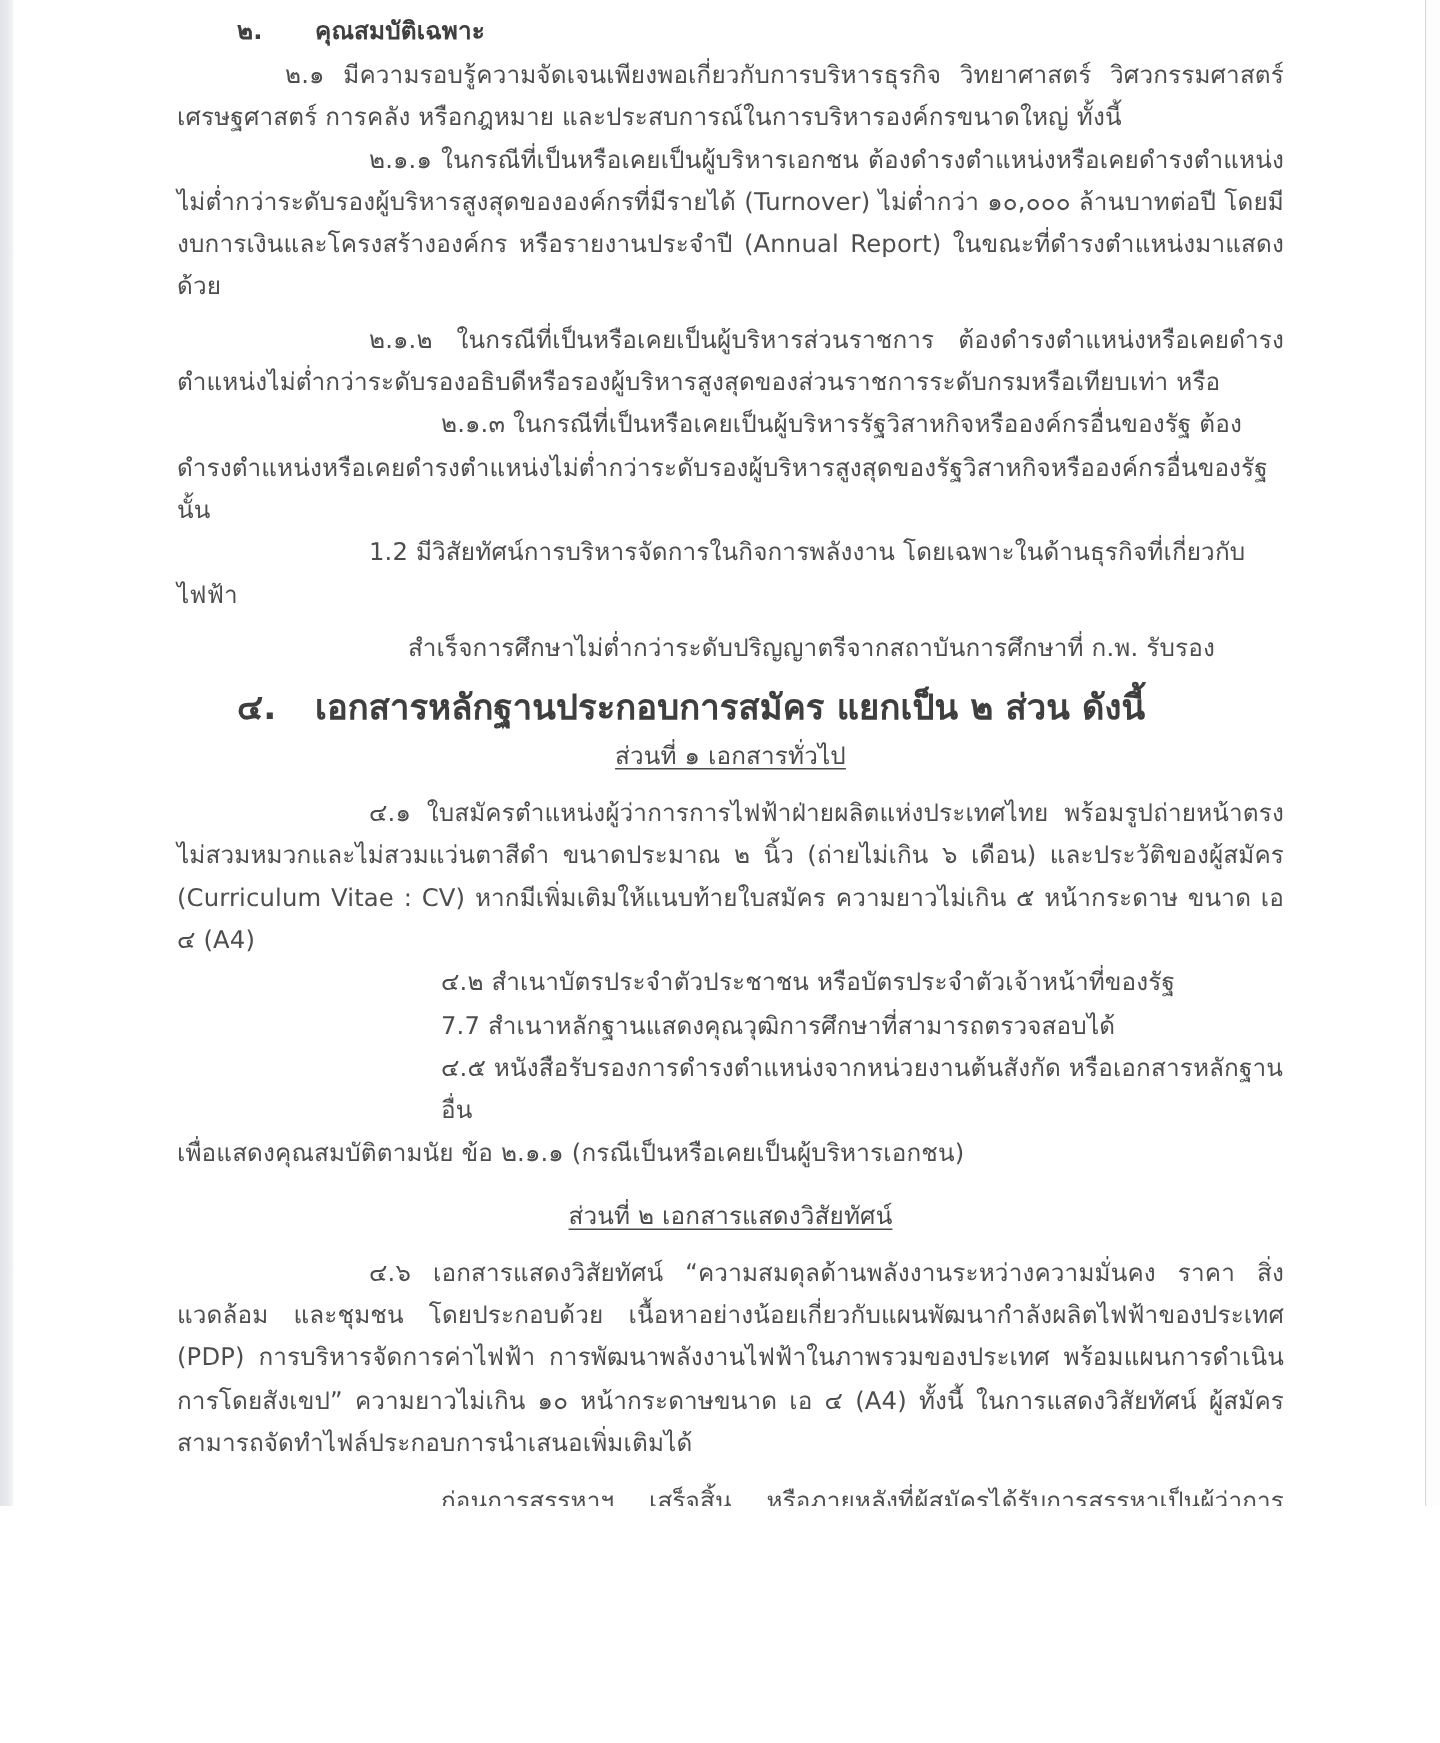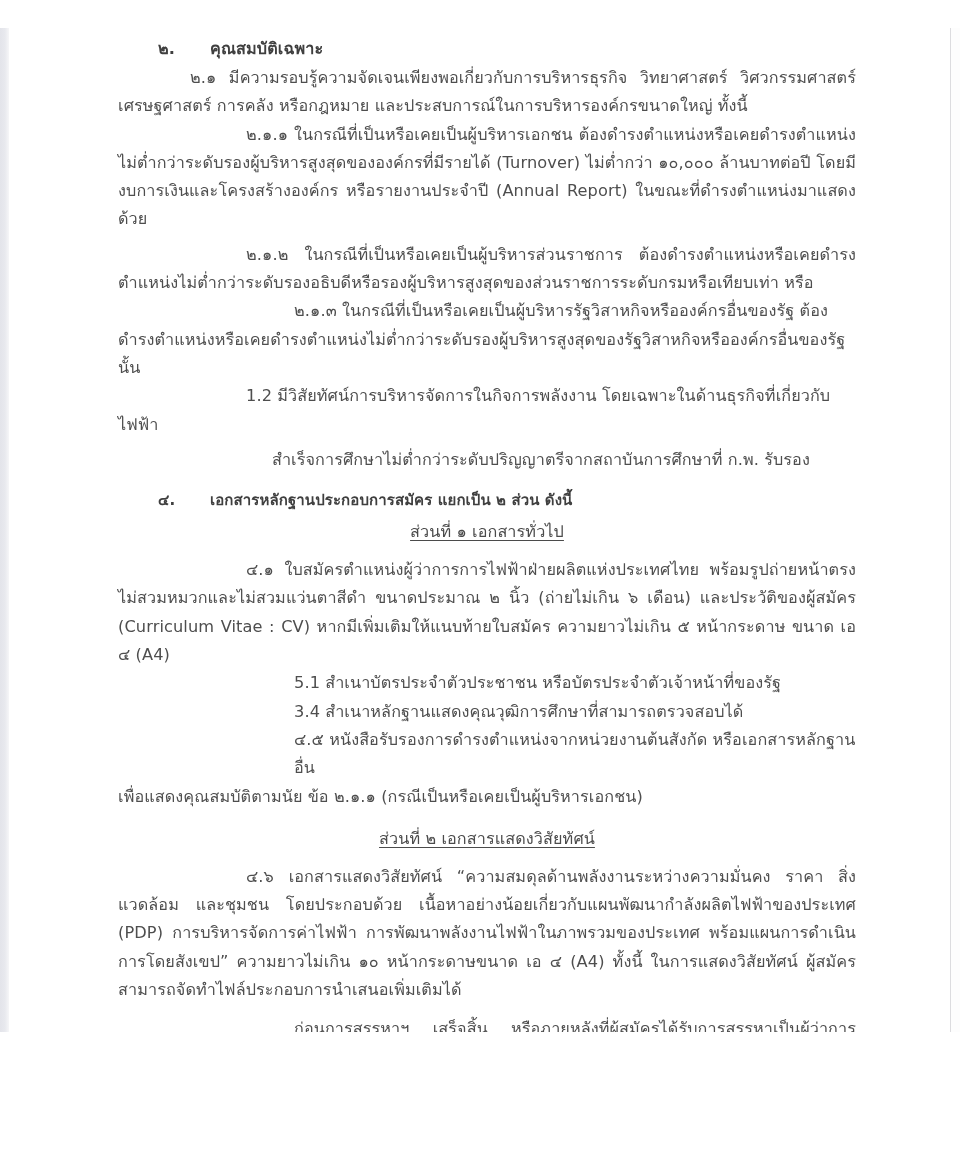--- a/index.html
+++ b/index.html
@@ -16,21 +16,20 @@
   }
 
   
   .scan-frame {
     position: relative;
     width: 960px;
     height: 1004px;
     background: #ffffff;
     box-sizing: border-box;
     overflow: hidden;
-    margin-top: 28px;
   }
   .gutter-left {
     position: absolute;
     left: 0; top: 0;
     width: 9px; height: 1162px;
     background: linear-gradient(to right, #e3e4ea 0%, #e8e9ee 55%, #f6f6f8 100%);
   }
   .edge-right {
     position: absolute;
     right: 9px; top: 0;
@@ -59,21 +58,21 @@
 
   
   .heading {
     font-weight: bold;
     color: #3f3f3f;
     margin: 0;
     padding-left: 100px;
     text-indent: -30px;
     line-height: 30px;
   }
-  .heading.h-big { font-size: 15px; }
+  .heading.h-big { font-size: 23px; }
   .heading .num { display: inline-block; min-width: 22px; }
 
   
   .para {
     text-align: justify;
     text-justify: inter-word;
     text-indent: 72px;
     margin: 0;
   }
   .para.indent-lg  { text-indent: 128px; }
@@ -154,22 +153,22 @@
     </p>
 
     <p class="section-title">
       <span>ส่วนที่ ๑ เอกสารทั่วไป</span>
     </p>
 
     <div class="spacer-sm"></div>
 
     <p class="para indent-lg">๔.๑ ใบสมัครตำแหน่งผู้ว่าการการไฟฟ้าฝ่ายผลิตแห่งประเทศไทย พร้อมรูปถ่ายหน้าตรง ไม่สวมหมวกและไม่สวมแว่นตาสีดำ ขนาดประมาณ ๒ นิ้ว (ถ่ายไม่เกิน ๖ เดือน) และประวัติของผู้สมัคร (Curriculum Vitae : CV) หากมีเพิ่มเติมให้แนบท้ายใบสมัคร ความยาวไม่เกิน ๕ หน้ากระดาษ ขนาด เอ ๔ (A4)</p>
 
-    <p class="line-offset">5.1 สำเนาบัตรประจำตัวประชาชน หรือบัตรประจำตัวเจ้าหน้าที่ของรัฐ</p>
-    <p class="line-offset">3.4 สำเนาหลักฐานแสดงคุณวุฒิการศึกษาที่สามารถตรวจสอบได้</p>
+    <p class="line-offset">๔.๒ สำเนาบัตรประจำตัวประชาชน หรือบัตรประจำตัวเจ้าหน้าที่ของรัฐ</p>
+    <p class="line-offset">7.7 สำเนาหลักฐานแสดงคุณวุฒิการศึกษาที่สามารถตรวจสอบได้</p>
     <p class="line-offset">๔.๕ หนังสือรับรองการดำรงตำแหน่งจากหน่วยงานต้นสังกัด หรือเอกสารหลักฐานอื่น</p>
     <p class="para indent-none noj">เพื่อแสดงคุณสมบัติตามนัย ข้อ ๒.๑.๑ (กรณีเป็นหรือเคยเป็นผู้บริหารเอกชน)</p>
 
     <div class="spacer-md"></div>
 
     <p class="section-title">
       <span>ส่วนที่ ๒ เอกสารแสดงวิสัยทัศน์</span>
     </p>
 
     <div class="spacer-sm"></div>

